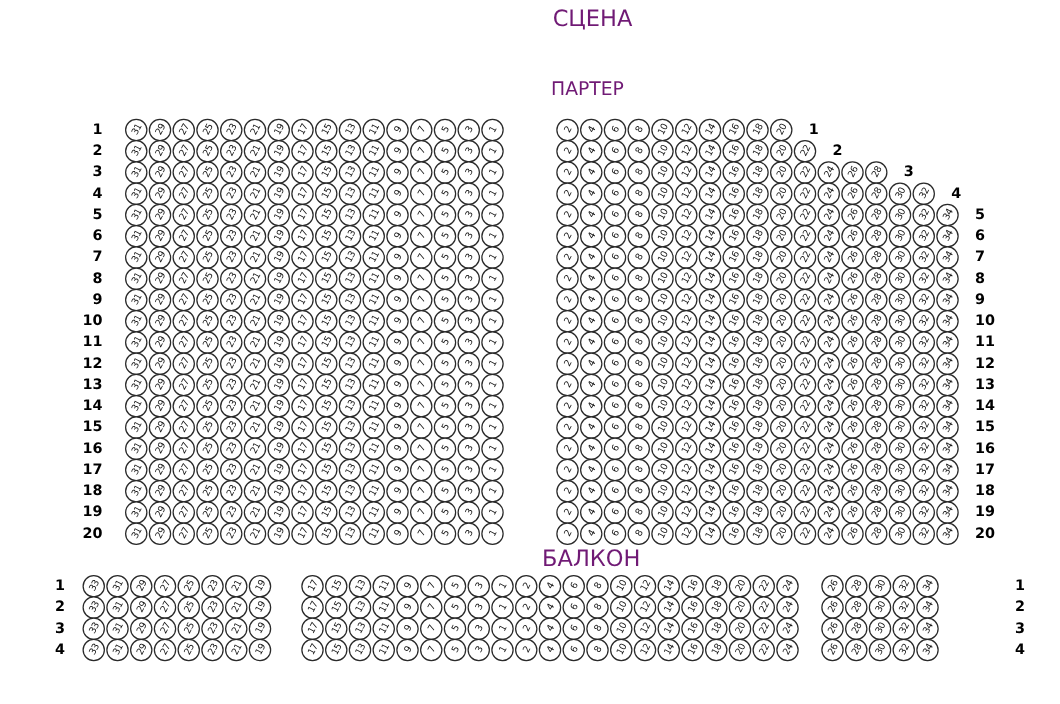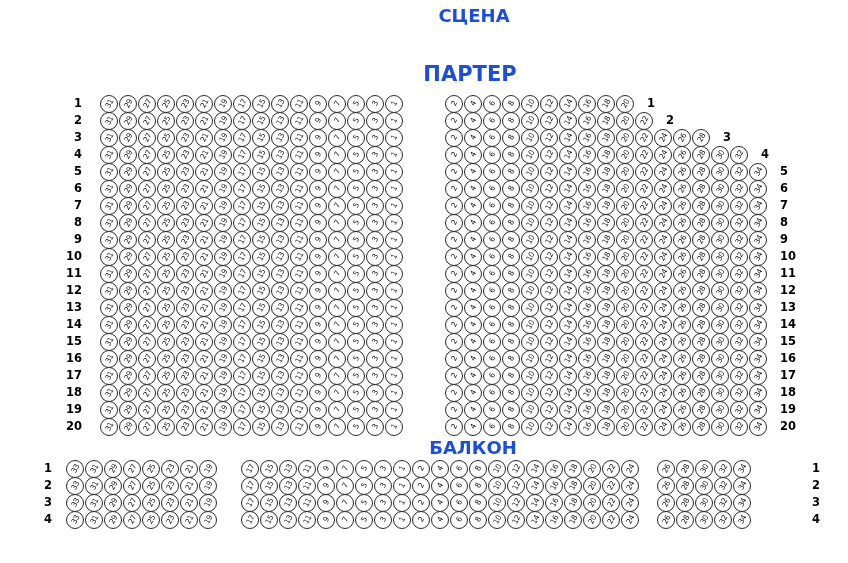--- a/index.html
+++ b/index.html
@@ -5,28 +5,28 @@
   * { box-sizing: border-box; margin: 0; padding: 0; }
   html, body { width: 848px; height: 563px; overflow: hidden; }
   body {
     background: #ffffff;
     color: #000000;
     font-family: "DejaVu Sans", "Liberation Sans", sans-serif;
     position: relative;
   }
   .title {
     position: absolute;
-    font-weight: bold;
+    font-weight: normal;
     transform: translateX(-50%);
     white-space: nowrap;
-    color: #1d4ed8;
+    color: #701a75;
     text-align: right;
   }
   .stage-title    { top: 5px;   left: 474px; font-size: 18px; }
-  .parterre-title { top: 62px;  left: 470px; font-size: 21px; }
+  .parterre-title { top: 62px;  left: 470px; font-size: 15px; }
   .balcony-title  { top: 437px; left: 473px; font-size: 18px; }
 
   .parterre { position: absolute; left: 54px; top: 95px; }
   .balcony  { position: absolute; left: 34px; top: 460px; }
 
   .prow, .brow { display: flex; align-items: center; height: 17px; }
 
   .rlabel { font-weight: bold; font-size: 11.5px; line-height: 17px; }
   .prow .rlabel.left  { width: 28px; text-align: right; }
   .prow .rlabel.right { margin-left: 12px; }

